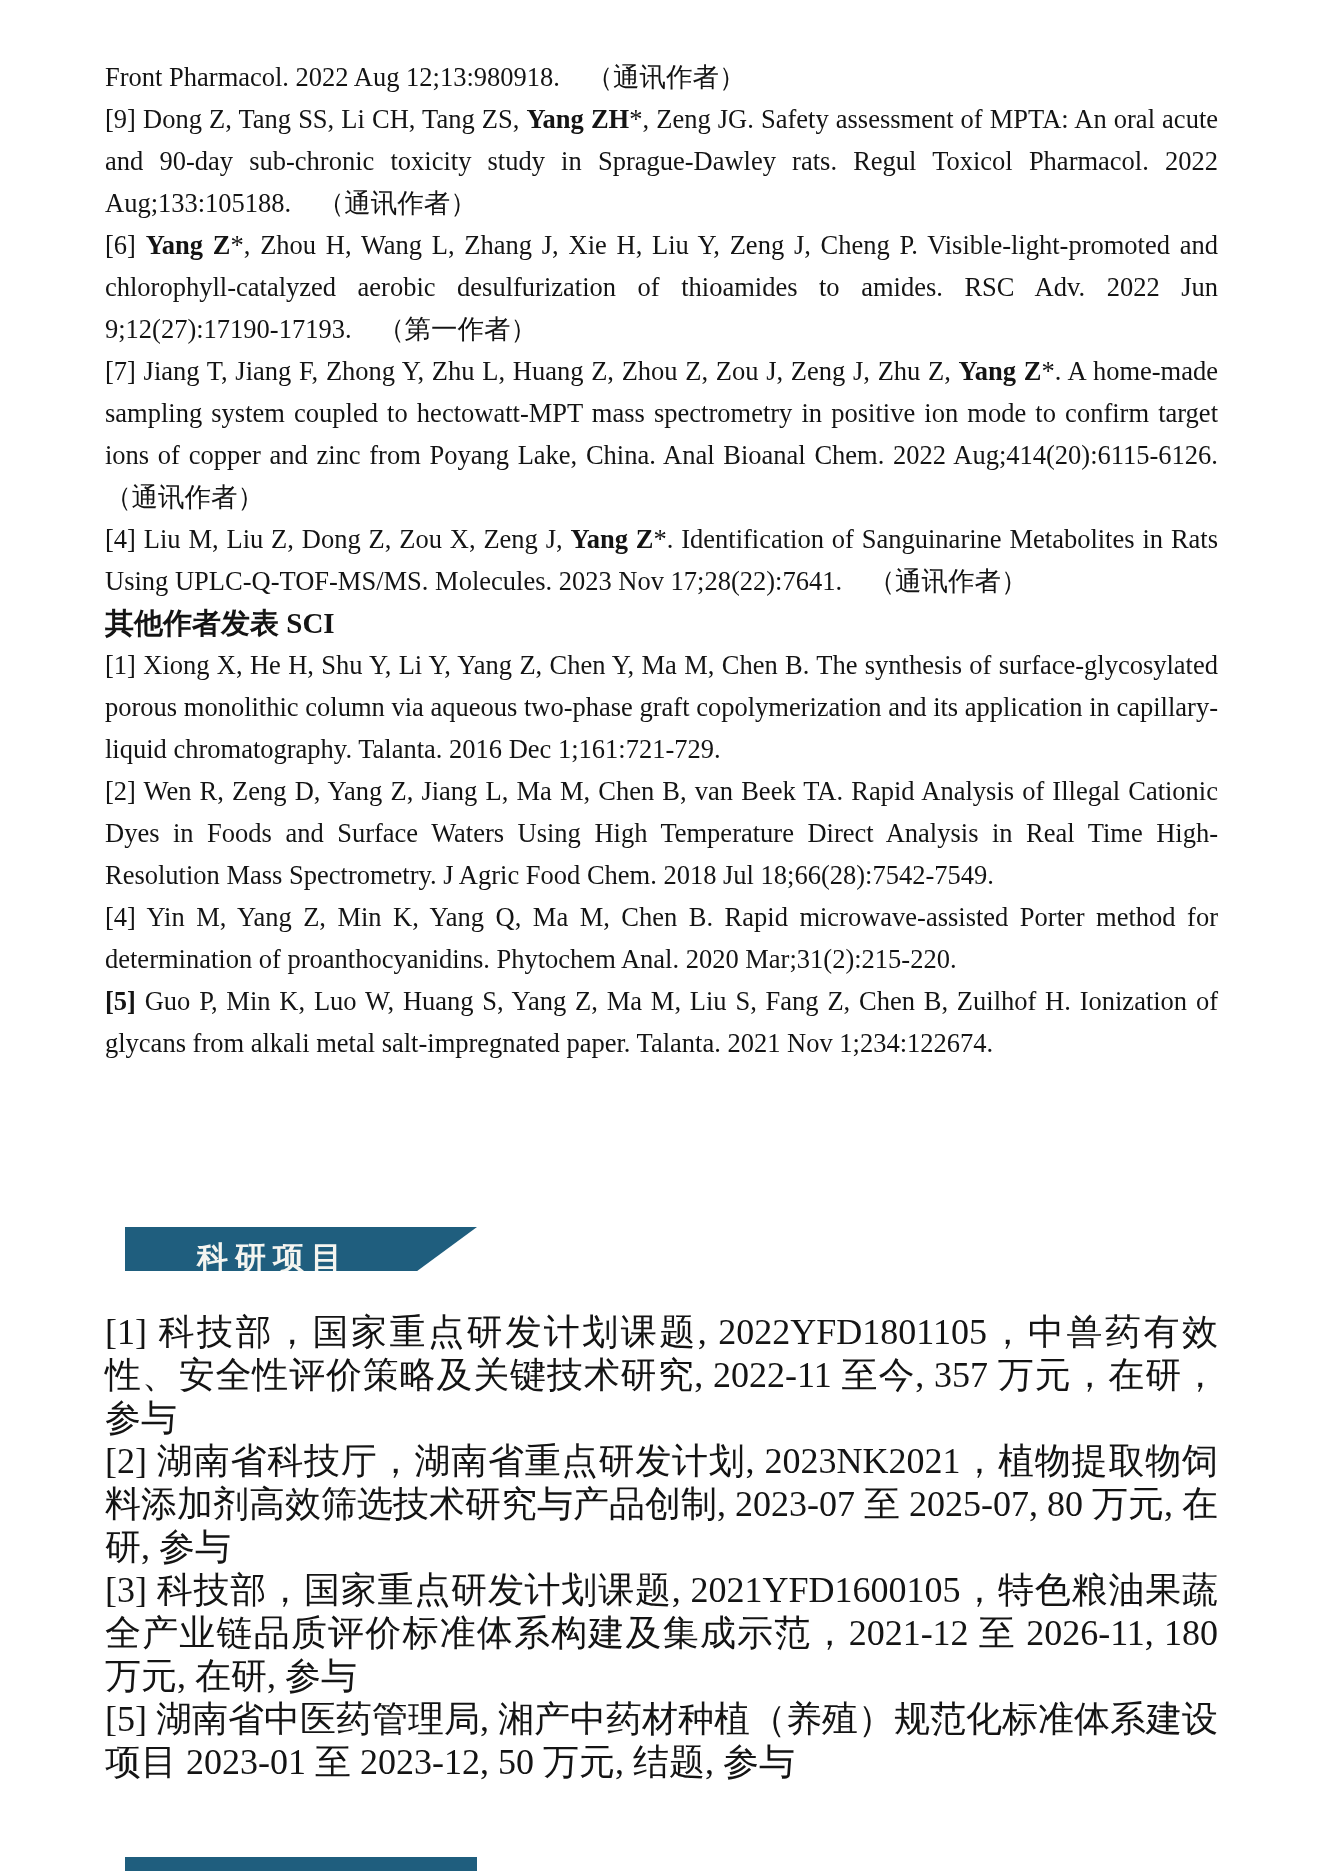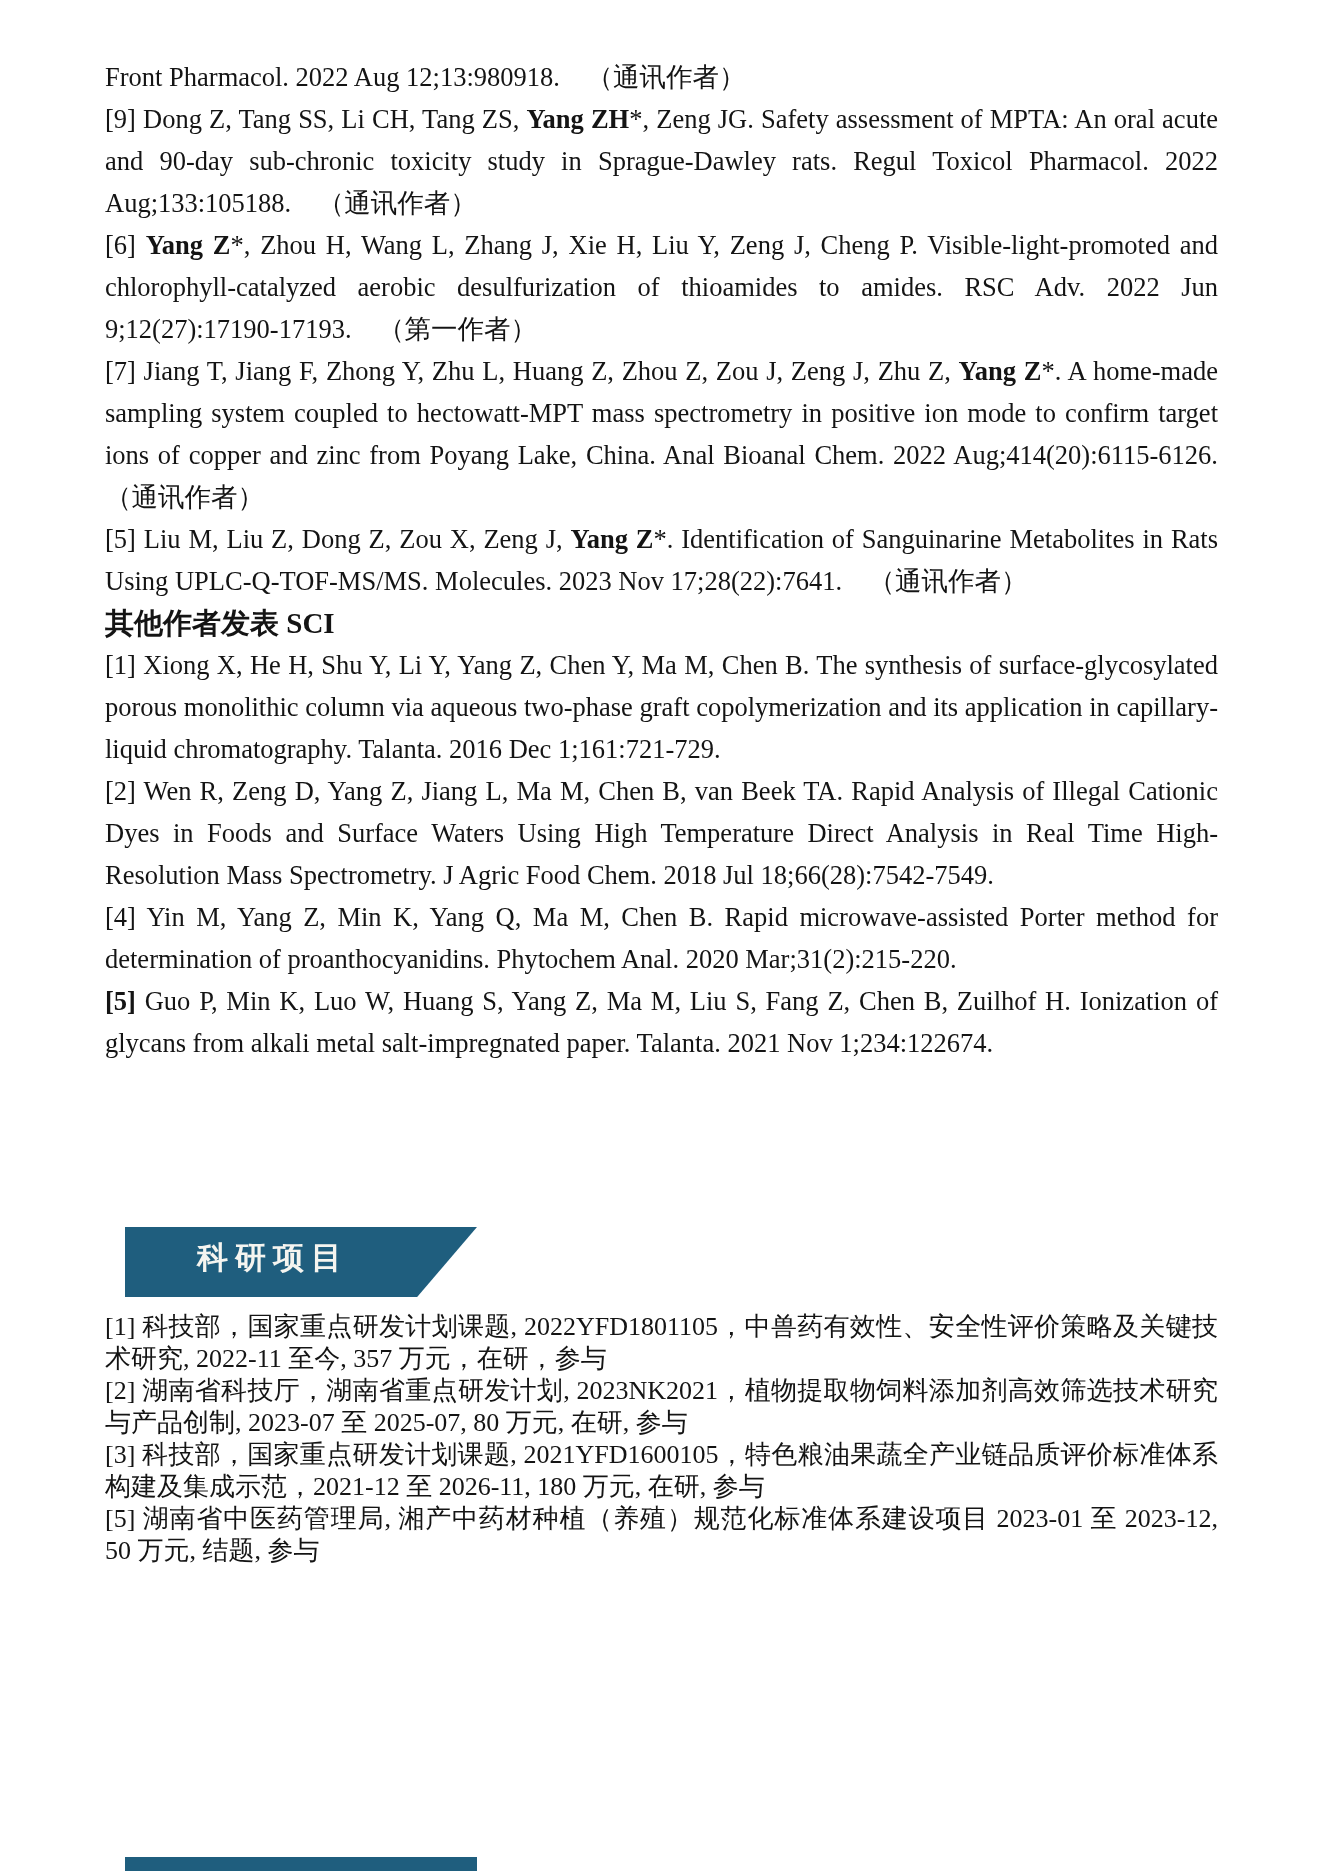--- a/index.html
+++ b/index.html
@@ -22,41 +22,41 @@
   p.pub { margin: 0; text-align: justify; text-justify: inter-word; }
   p.pub:last-child { }
   .author-hl { font-weight: bold; }
   .bold { font-weight: bold; }
   h3.other-heading {
     margin: 0; font-size: 29px; line-height: 42px; font-weight: bold;
   }
   .banner {
     position: absolute;
     left: 125px; top: 1227px;
-    width: 352px; height: 70px;
+    width: 352px; height: 44px;
     background: #1f5e7e;
     clip-path: polygon(0 0, 100% 0, 83% 100%, 0 100%);
   }
   .banner-label {
     position: absolute;
     left: 72px; top: 0;
     height: 62px; line-height: 62px;
     color: #f5f5f0;
     font-family: "Liberation Sans", "DejaVu Sans", sans-serif;
     font-weight: bold;
     font-size: 31px;
     letter-spacing: 7px;
     white-space: nowrap;
   }
   .projects {
     position: absolute;
     left: 105px; top: 1311px;
     width: 1113px;
-    font-size: 26px;
-    line-height: 32px;
+    font-size: 36px;
+    line-height: 43px;
   }
   p.project { margin: 0; text-align: justify; text-justify: inter-word; }
   .bottom-sliver {
     position: absolute;
     left: 125px; top: 1857px;
     width: 352px; height: 14px;
     background: #1f5e7e;
   }
 </style>
 </head>
@@ -65,21 +65,21 @@
 <div class="doc-text">
 
   <p class="pub"><span>Front Pharmacol. 2022 Aug 12;13:980918.　（通讯作者）</span></p>
 
   <p class="pub"><span>[9] Dong Z, Tang SS, Li CH, Tang ZS, </span><span class="author-hl">Yang ZH</span><span>*, Zeng JG. Safety assessment of MPTA: An oral acute and 90-day sub-chronic toxicity study in Sprague-Dawley rats. Regul Toxicol Pharmacol. 2022 Aug;133:105188.　（通讯作者）</span></p>
 
   <p class="pub"><span>[6] </span><span class="author-hl">Yang Z</span><span>*, Zhou H, Wang L, Zhang J, Xie H, Liu Y, Zeng J, Cheng P. Visible-light-promoted and chlorophyll-catalyzed aerobic desulfurization of thioamides to amides. RSC Adv. 2022 Jun 9;12(27):17190-17193.　（第一作者）</span></p>
 
   <p class="pub"><span>[7] Jiang T, Jiang F, Zhong Y, Zhu L, Huang Z, Zhou Z, Zou J, Zeng J, Zhu Z, </span><span class="author-hl">Yang Z</span><span>*. A home-made sampling system coupled to hectowatt-MPT mass spectrometry in positive ion mode to confirm target ions of copper and zinc from Poyang Lake, China. Anal Bioanal Chem. 2022 Aug;414(20):6115-6126.　（通讯作者）</span></p>
 
-  <p class="pub"><span>[5] Liu M, Liu Z, Dong Z, Zou X, Zeng J, </span><span class="author-hl">Yang Z</span><span>*. Identification of Sanguinarine Metabolites in Rats Using UPLC-Q-TOF-MS/MS. Molecules. 2023 Nov 17;28(22):7641.　（通讯作者）</span></p>
+  <p class="pub"><span>[4] Liu M, Liu Z, Dong Z, Zou X, Zeng J, </span><span class="author-hl">Yang Z</span><span>*. Identification of Sanguinarine Metabolites in Rats Using UPLC-Q-TOF-MS/MS. Molecules. 2023 Nov 17;28(22):7641.　（通讯作者）</span></p>
 
   <h3 class="other-heading">其他作者发表 SCI</h3>
 
   <p class="pub"><span>[1]</span><span> Xiong X, He H, Shu Y, Li Y, Yang Z, Chen Y, Ma M, Chen B. The synthesis of surface-glycosylated porous monolithic column via aqueous two-phase graft copolymerization and its application in capillary-liquid chromatography. Talanta. 2016 Dec 1;161:721-729.</span></p>
 
   <p class="pub"><span>[2]</span><span> Wen R, Zeng D, Yang Z, Jiang L, Ma M, Chen B, van Beek TA. Rapid Analysis of Illegal Cationic Dyes in Foods and Surface Waters Using High Temperature Direct Analysis in Real Time High-Resolution Mass Spectrometry. J Agric Food Chem. 2018 Jul 18;66(28):7542-7549.</span></p>
 
 
   <p class="pub"><span>[4]</span><span> Yin M, Yang Z, Min K, Yang Q, Ma M, Chen B. Rapid microwave-assisted Porter method for determination of proanthocyanidins. Phytochem Anal. 2020 Mar;31(2):215-220.</span></p>
 

